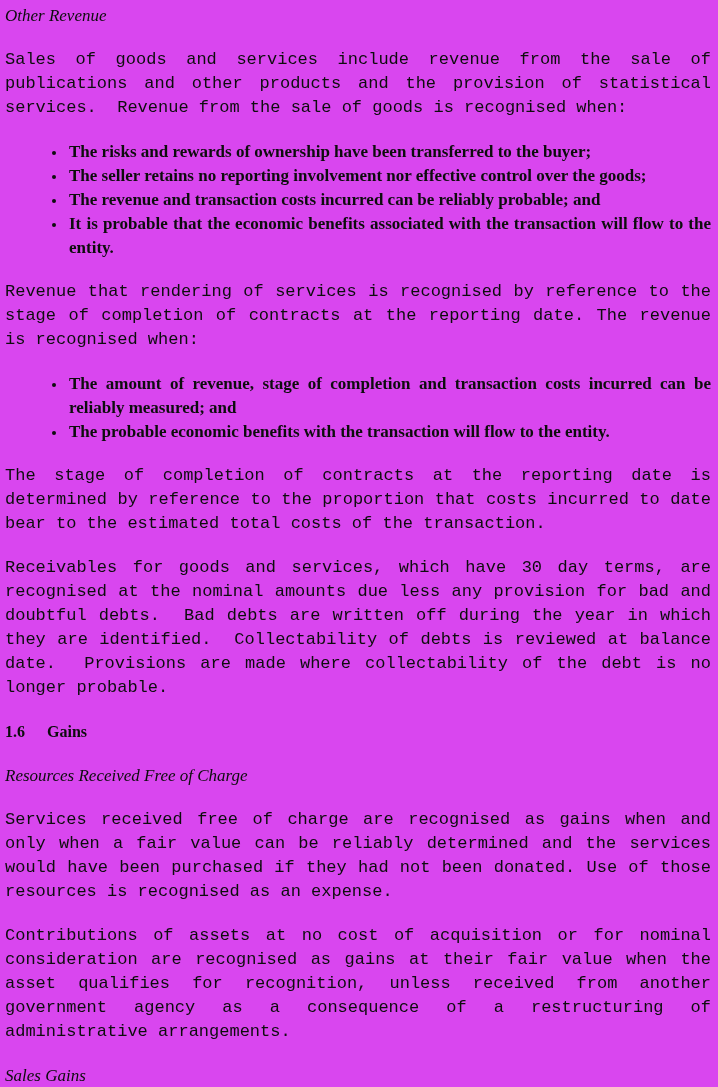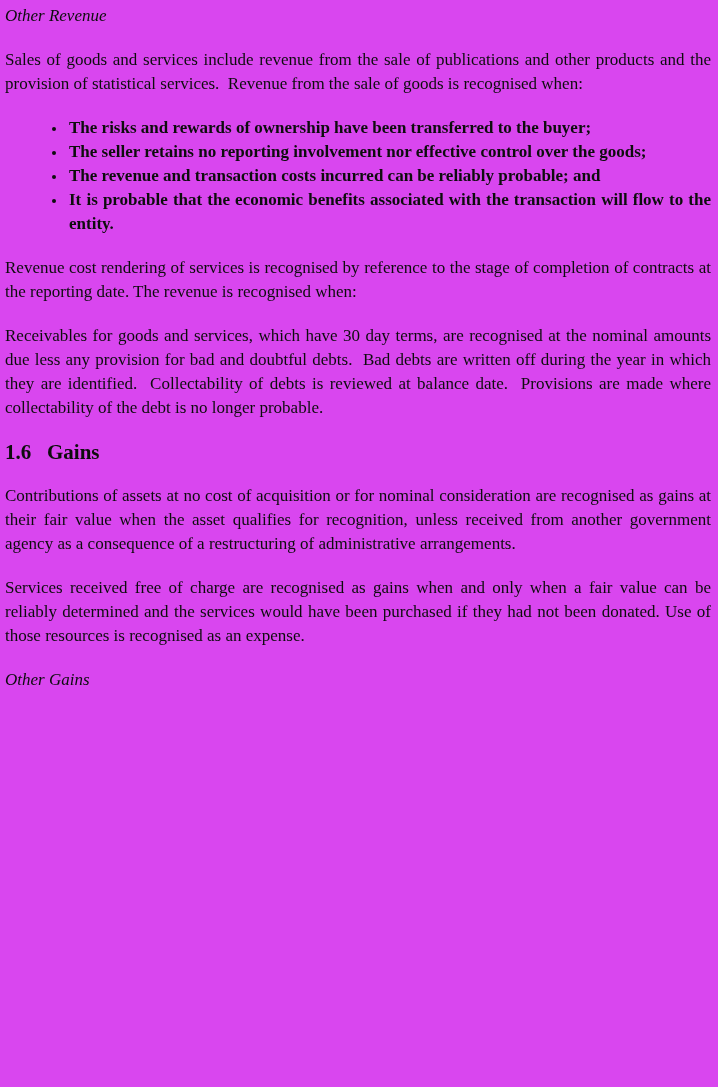--- a/index.html
+++ b/index.html
@@ -20,33 +20,34 @@
     font-family: "Liberation Serif", "DejaVu Serif", serif;
     font-size: 17px;
     line-height: 24px;
     color: #0d0d0d;
     background: #d946ef;
   }
   .para {
     margin: 11px 0 20px 0;
     text-align: justify;
     white-space: pre-wrap;
+    font-family: Liberation Mono, monospace;
   }
   .heading-italic {
     margin: 0 0 20px 0;
     font-style: italic;
     font-weight: normal;
     font-size: 17px;
     line-height: 24px;
   }
   .heading-bold {
     margin: 0 0 20px 0;
     font-weight: bold;
     font-style: normal;
-    font-size: 21px;
+    font-size: 16px;
     line-height: 24px;
   }
   .heading-bold .num {
     display: inline-block;
     width: 42px;
   }
   ul.bullets {
     margin: 0 0 20px 0;
     padding: 0 0 0 62px;
     list-style: disc outside;
@@ -70,31 +71,37 @@
 
   <p class="para">Sales of goods and services include revenue from the sale of publications and other products and the provision of statistical services.  Revenue from the sale of goods is recognised when:</p>
 
   <ul class="bullets">
     <li>The risks and rewards of ownership have been transferred to the buyer;</li>
     <li>The seller retains no reporting involvement nor effective control over the goods;</li>
     <li>The revenue and transaction costs incurred can be reliably probable; and</li>
     <li>It is probable that the economic benefits associated with the transaction will flow to the entity.</li>
   </ul>
 
-  <p class="para">Revenue cost rendering of services is recognised by reference to the stage of completion of contracts at the reporting date. The revenue is recognised when:</p>
+  <p class="para">Revenue that rendering of services is recognised by reference to the stage of completion of contracts at the reporting date. The revenue is recognised when:</p>
 
+  <ul class="bullets">
+    <li>The amount of revenue, stage of completion and transaction costs incurred can be reliably measured; and</li>
+    <li>The probable economic benefits with the transaction will flow to the entity.</li>
+  </ul>
 
+  <p class="para">The stage of completion of contracts at the reporting date is determined by reference to the proportion that costs incurred to date bear to the estimated total costs of the transaction.</p>
 
   <p class="para">Receivables for goods and services, which have 30 day terms, are recognised at the nominal amounts due less any provision for bad and doubtful debts.  Bad debts are written off during the year in which they are identified.  Collectability of debts is reviewed at balance date.  Provisions are made where collectability of the debt is no longer probable.</p>
 
   <h3 class="heading-bold">
     <span class="num">1.6</span><span>Gains</span>
   </h3>
 
+  <h3 class="heading-italic">Resources Received Free of Charge</h3>
+
+  <p class="para">Services received free of charge are recognised as gains when and only when a fair value can be reliably determined and the services would have been purchased if they had not been donated. Use of those resources is recognised as an expense.</p>
 
   <p class="para">Contributions of assets at no cost of acquisition or for nominal consideration are recognised as gains at their fair value when the asset qualifies for recognition, unless received from another government agency as a consequence of a restructuring of administrative arrangements.</p>
 
-  <p class="para">Services received free of charge are recognised as gains when and only when a fair value can be reliably determined and the services would have been purchased if they had not been donated. Use of those resources is recognised as an expense.</p>
-
-  <h3 class="heading-italic">Other Gains</h3>
+  <h3 class="heading-italic">Sales Gains</h3>
 
 
 </div>
 
 </body></html>

